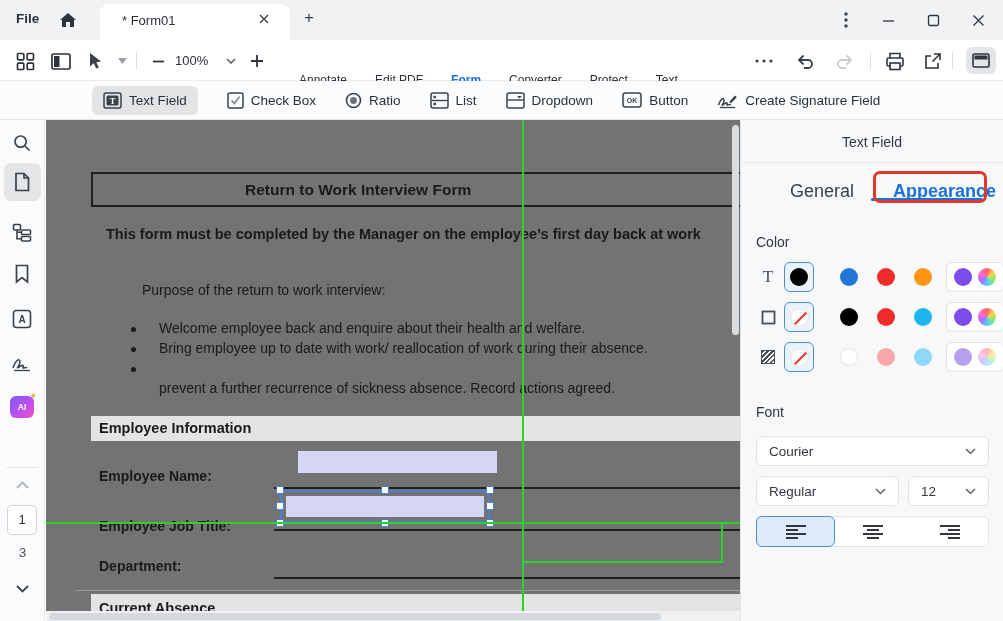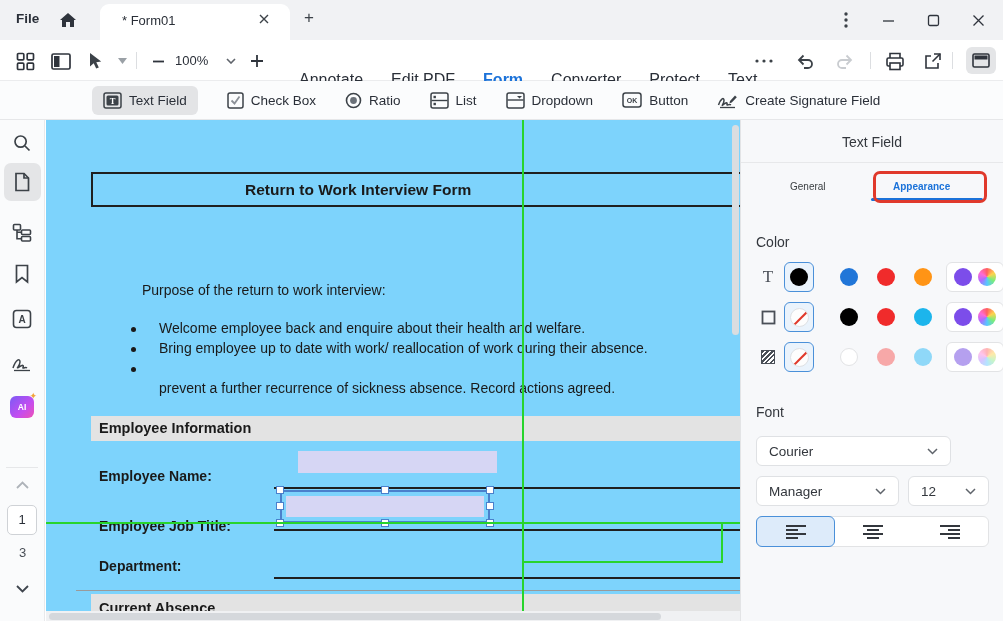--- a/index.html
+++ b/index.html
@@ -20,21 +20,21 @@
   .tab-title { position:absolute; left:22px; top:9px; font-size:13px; color:#2a2f38; }
   .tab-close { position:absolute; right:16px; top:9px; width:16px; height:16px; color:#3c4248; font-size:13px; line-height:16px; text-align:center; }
   .tab-add { position:absolute; left:300px; top:9px; width:18px; height:18px; font-size:17px; line-height:18px; text-align:center; color:#3c4248; }
   .win-ctrl { position:absolute; top:8px; width:24px; height:24px; display:flex; align-items:center; justify-content:center; }
 
   
   .menubar { position:absolute; top:40px; left:0; width:100%; height:41px; background:#fff; border-bottom:1px solid #ebecee; }
   .mb-icon { position:absolute; top:9px; display:flex; align-items:center; justify-content:center; width:24px; height:24px; }
   .zoom-level { position:absolute; left:175px; top:13px; font-size:13px; color:#2a2f38; }
   .menu-items { position:absolute; left:298px; top:0; height:40px; display:flex; gap:26px; align-items:center; }
-  .menu-item { font-size:16px; color:#2a2f38; position:relative; padding:0 1px;margin-top:40px; }
+  .menu-item { font-size:12px; color:#2a2f38; position:relative; padding:0 1px;margin-top:40px; }
   .menu-item.active { color:#1b72d9; font-weight:bold; }
   .menu-item.active::after { content:""; position:absolute; left:0; right:0; bottom:-12px; height:3px; border-radius:2px; background:#1b72d9; }
   .vdiv { position:absolute; top:12px; width:1px; height:17px; background:#dcdee1; }
   .panel-toggle-btn { position:absolute; left:966px; top:7px; width:30px; height:27px; background:#e4e5e7; border-radius:6px; display:flex; align-items:center; justify-content:center; }
 
   
   .toolsbar { position:absolute; top:81px; left:0; width:100%; height:39px; background:#fbfcfd; border-bottom:1px solid #e6e7e9;
               display:flex; align-items:center; padding-left:103px; gap:29px; }
   .tool-item { display:flex; align-items:center; gap:7px; font-size:13.5px; color:#2a2f38; white-space:nowrap; }
   .tool-item.selected { background:#e3e4e6; border-radius:6px; padding:6px 11px; margin-left:-11px; }
@@ -42,21 +42,21 @@
   
   .sidebar { position:absolute; top:120px; left:0; width:45px; height:501px; background:#fafbfc; border-right:1px solid #e8e9eb; }
   .sb-icon { position:absolute; left:11px; width:22px; height:22px; display:flex; align-items:center; justify-content:center; }
   .sb-selected { position:absolute; left:4px; width:37px; height:38px; background:#e4e5e7; border-radius:7px; }
   .page-box { position:absolute; left:7px; top:385px; width:30px; height:30px; background:#fff; border:1px solid #cfd2d6;
               border-radius:5px; font-size:13px; color:#2a2f38; text-align:center; line-height:28px; }
   .page-total { position:absolute; left:0; top:425px; width:45px; text-align:center; font-size:13px; color:#4a4f57; }
   .sb-div { position:absolute; left:6px; top:347px; width:32px; height:1px; background:#e6e7e9; }
 
   
-  .docarea { position:absolute; top:120px; left:46px; width:694px; height:501px; background:#7dd3fc; overflow:hidden;
+  .docarea { position:absolute; top:120px; left:46px; width:694px; height:501px; background:#737373; overflow:hidden;
              font-family:"Liberation Sans", sans-serif; color:#1a1a1a; }
   .doc-titlebox { position:absolute; left:45px; top:52px; width:1000px; height:35px; border:2px solid #1f1f1f; }
   .doc-title { position:absolute; left:199px; top:61px; font-size:15.5px; font-weight:bold; white-space:nowrap; }
   .doc-bold-line { position:absolute; font-size:14.5px; font-weight:bold; white-space:nowrap; }
   .doc-line { position:absolute; font-size:14px; white-space:nowrap; }
   .bullet-dot { position:absolute; width:5px; height:5px; border-radius:50%; background:#1a1a1a; left:85px; }
   .bullet-text { position:absolute; left:113px; font-size:14px; white-space:nowrap; }
   .section-bar { position:absolute; left:45px; width:1000px; height:25px; background:#e3e3e3; }
   .section-text { position:absolute; left:8px; top:4px; font-size:14.5px; font-weight:bold; }
   .field-label { position:absolute; left:53px; font-size:14px; font-weight:bold; white-space:nowrap; }
@@ -70,21 +70,21 @@
   .green-rect { position:absolute; left:476px; top:402px; width:201px; height:41px; border:2px solid #28d42c; z-index:31; }
   .thin-rule { position:absolute; left:30px; top:470px; width:1000px; height:1px; background:#9a9a9a; }
   .hscroll-track { position:absolute; left:0; top:491px; width:694px; height:10px; background:#f0f1f3; z-index:40; }
   .hscroll-thumb { position:absolute; left:3px; top:1.5px; width:612px; height:7px; background:#d5d8dc; border-radius:4px; }
   .vscroll-thumb { position:absolute; left:686px; top:5px; width:7px; height:210px; background:#dadde0; border-radius:4px; z-index:40; }
 
   
   .rpanel { position:absolute; top:120px; left:740px; width:263px; height:501px; background:#f7f8fa; border-left:1px solid #e3e4e6; }
   .rp-title { position:absolute; top:14px; left:0; width:100%; text-align:center; font-size:14px; color:#33373d; }
   .rp-div { position:absolute; top:42px; left:0; width:100%; height:1px; background:#e7e8ea; }
-  .rp-tab { position:absolute; top:61px; font-size:10px; color:#3c4043; }
+  .rp-tab { position:absolute; top:61px; font-size:18px; color:#3c4043; }
   .rp-tab.active { color:#1b72d9; font-weight:bold; }
   .rp-tab-underline { position:absolute; top:78px; left:130px; width:112px; height:3px; background:#1b72d9; border-radius:2px; }
   .red-callout { position:absolute; top:51px; left:132px; width:114px; height:32px; border:3px solid #e0392b; border-radius:7px; z-index:5; }
   .rp-label { position:absolute; left:15px; font-size:14px; color:#33373d; }
   .swatch-row { position:absolute; left:15px; width:233px; height:30px; }
   .row-type-icon { position:absolute; left:2px; top:5px; width:20px; height:20px; display:flex; align-items:center; justify-content:center; }
   .sw-selbox { position:absolute; left:28px; top:0; width:30px; height:30px; border:1.5px solid #4a90d9; background:#eaf3fc;
                border-radius:6px; display:flex; align-items:center; justify-content:center; }
   .sw { width:18px; height:18px; border-radius:50%; }
   .sw-pos { position:absolute; top:6px; }
@@ -370,20 +370,21 @@
           <path d="M1 1 L6.5 6.5 L12 1" fill="none" stroke="#3f454d" stroke-width="1.8"></path>
         </svg>
     </span>
   </div>
 
   <div class="docarea">
 
     <div class="doc-titlebox"></div>
     <span class="doc-title">Return to Work Interview Form</span>
 
+    <span class="doc-bold-line" style="left:60px; top:106px;">This form must be completed by the Manager on the employee’s first day back at work</span>
 
     <span class="doc-line" style="left:72px; top:162px;margin-left:24px;">Purpose of the return to work interview:</span>
 
     <span class="bullet-dot" style="top:207px;"></span>
     <span class="bullet-text" style="top:200px;">Welcome employee back and enquire about their health and welfare.</span>
     <span class="bullet-dot" style="top:227px;"></span>
     <span class="bullet-text" style="top:220px;">Bring employee up to date with work/ reallocation of work during their absence.</span>
     <span class="bullet-dot" style="top:247px;"></span>
     <span class="bullet-text" style="top:260px;">prevent a further recurrence of sickness absence. Record actions agreed.</span>
 
@@ -482,28 +483,28 @@
       <span class="sw sw-pos" style="left: 121px; background: rgb(247, 168, 168);"></span>
       <span class="sw sw-pos" style="left: 158px; background: rgb(143, 216, 248);"></span>
       <span class="sw-group">
         <span class="sw" style="background: rgb(181, 160, 239);"></span>
         <span class="sw" style="background: conic-gradient(rgb(255, 179, 179), rgb(255, 233, 168), rgb(200, 245, 200), rgb(179, 228, 255), rgb(216, 196, 255), rgb(255, 196, 236), rgb(255, 179, 179));"></span>
       </span>
     </div>
 
     <span class="rp-label" style="top:284px;">Font</span>
 
-    <div class="dropdown" style="left:15px; top:316px; width:195px;gap:20px;">
+    <div class="dropdown" style="left:15px; top:316px; width:233px;gap:20px;">
       <span>Courier</span>
       <svg width="11" height="7" viewBox="0 0 11 7">
           <path d="M1 1 L5.5 5.5 L10 1" fill="none" stroke="#5f646b" stroke-width="1.5"></path>
         </svg>
     </div>
     <div class="dropdown" style="left:15px; top:356px; width:143px;">
-      <span>Manager</span>
+      <span>Regular</span>
       <svg width="11" height="7" viewBox="0 0 11 7">
           <path d="M1 1 L5.5 5.5 L10 1" fill="none" stroke="#5f646b" stroke-width="1.5"></path>
         </svg>
     </div>
     <div class="dropdown" style="left:167px; top:356px; width:81px;">
       <span>12</span>
       <svg width="11" height="7" viewBox="0 0 11 7">
           <path d="M1 1 L5.5 5.5 L10 1" fill="none" stroke="#5f646b" stroke-width="1.5"></path>
         </svg>
     </div>

